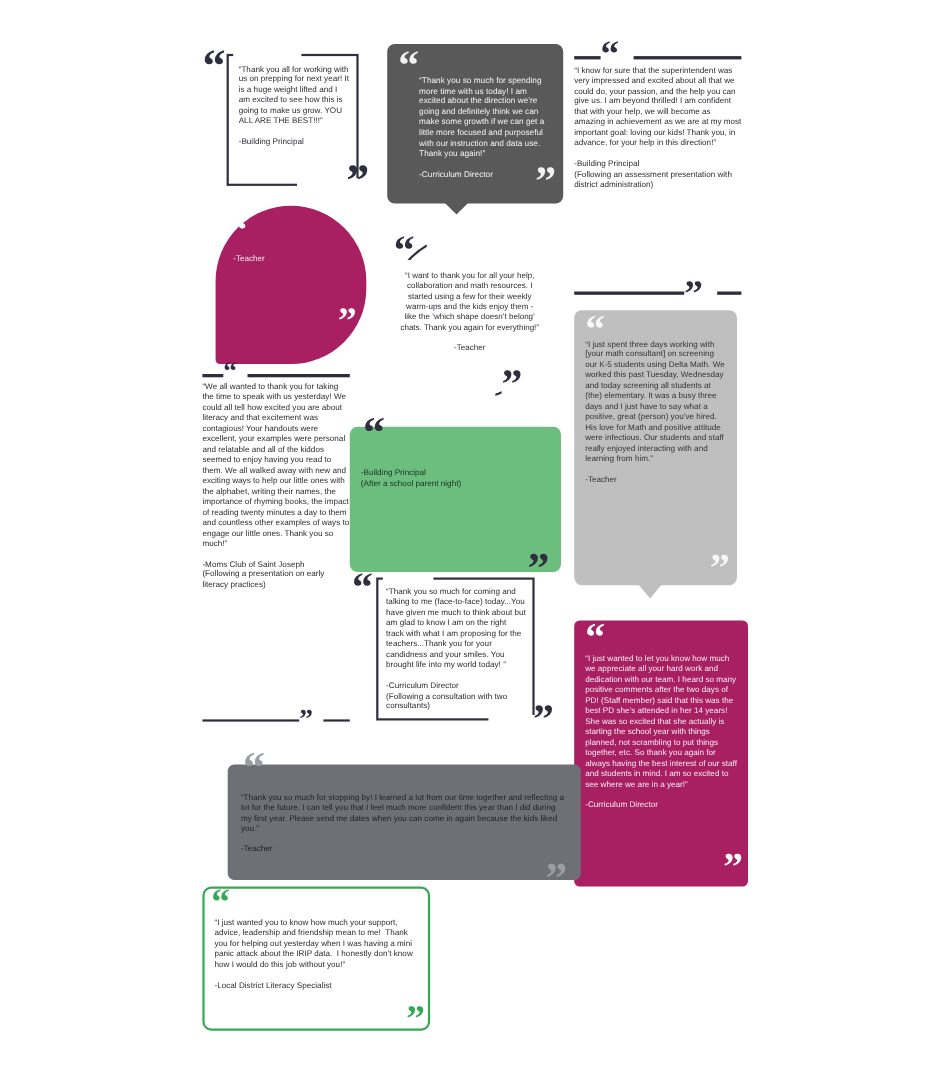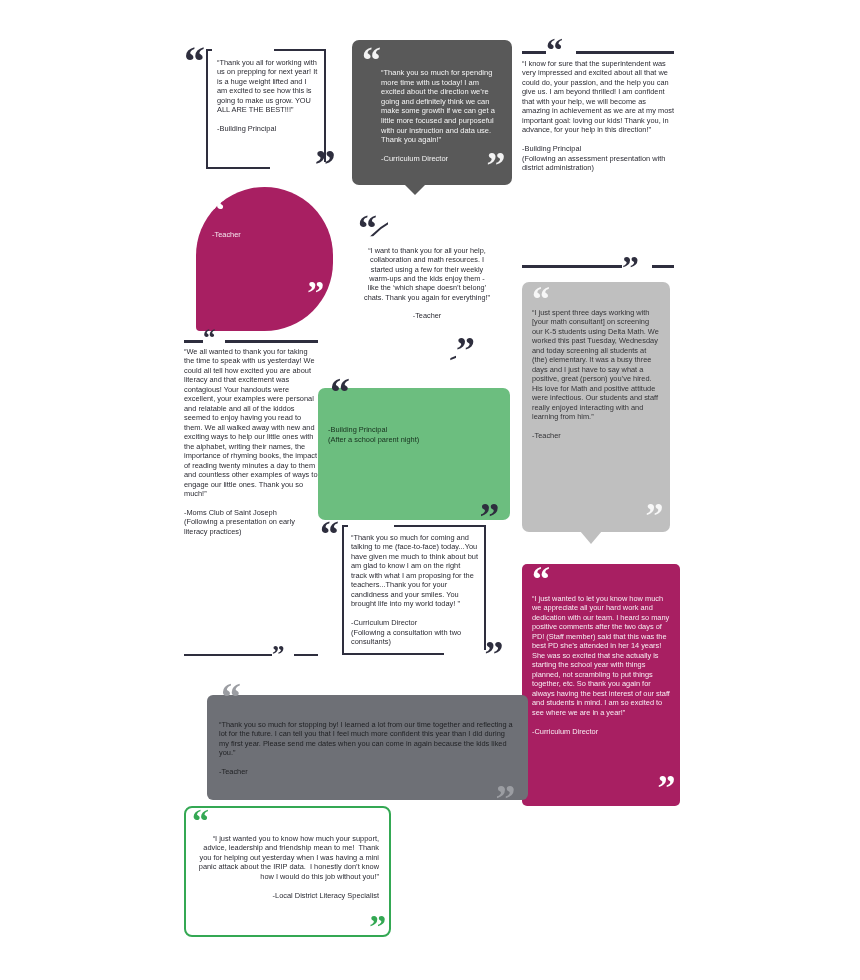--- a/index.html
+++ b/index.html
@@ -264,21 +264,21 @@
   }
   #c11 .mark.open { left: 14px; top: -12px; font-size: 40px; color: #9B9DA2; }
   #c11 .mark.close { right: 14px; bottom: -14px; font-size: 40px; color: #9B9DA2; }
   #c11 .body {
     position: absolute; left: 12px; top: 25px; right: 14px;
     font-size: 7.4px; color: #1F2023;
   }
 
   
   #c12 {
-    left: 184px; top: 806px; width: 207px; height: 131px; text-align: right;
+    left: 184px; top: 806px; width: 207px; height: 131px;
   }
   #c12 .frame {
     position: absolute; inset: 0;
     border: 2.5px solid #34A853;
     border-radius: 8px;
     background: #ffffff;
   }
   #c12 .mark.open { left: 8px; top: 2px; font-size: 34px; color: #34A853; }
   #c12 .mark.close { right: 6px; bottom: -2px; font-size: 34px; color: #34A853; }
   #c12 .body {

